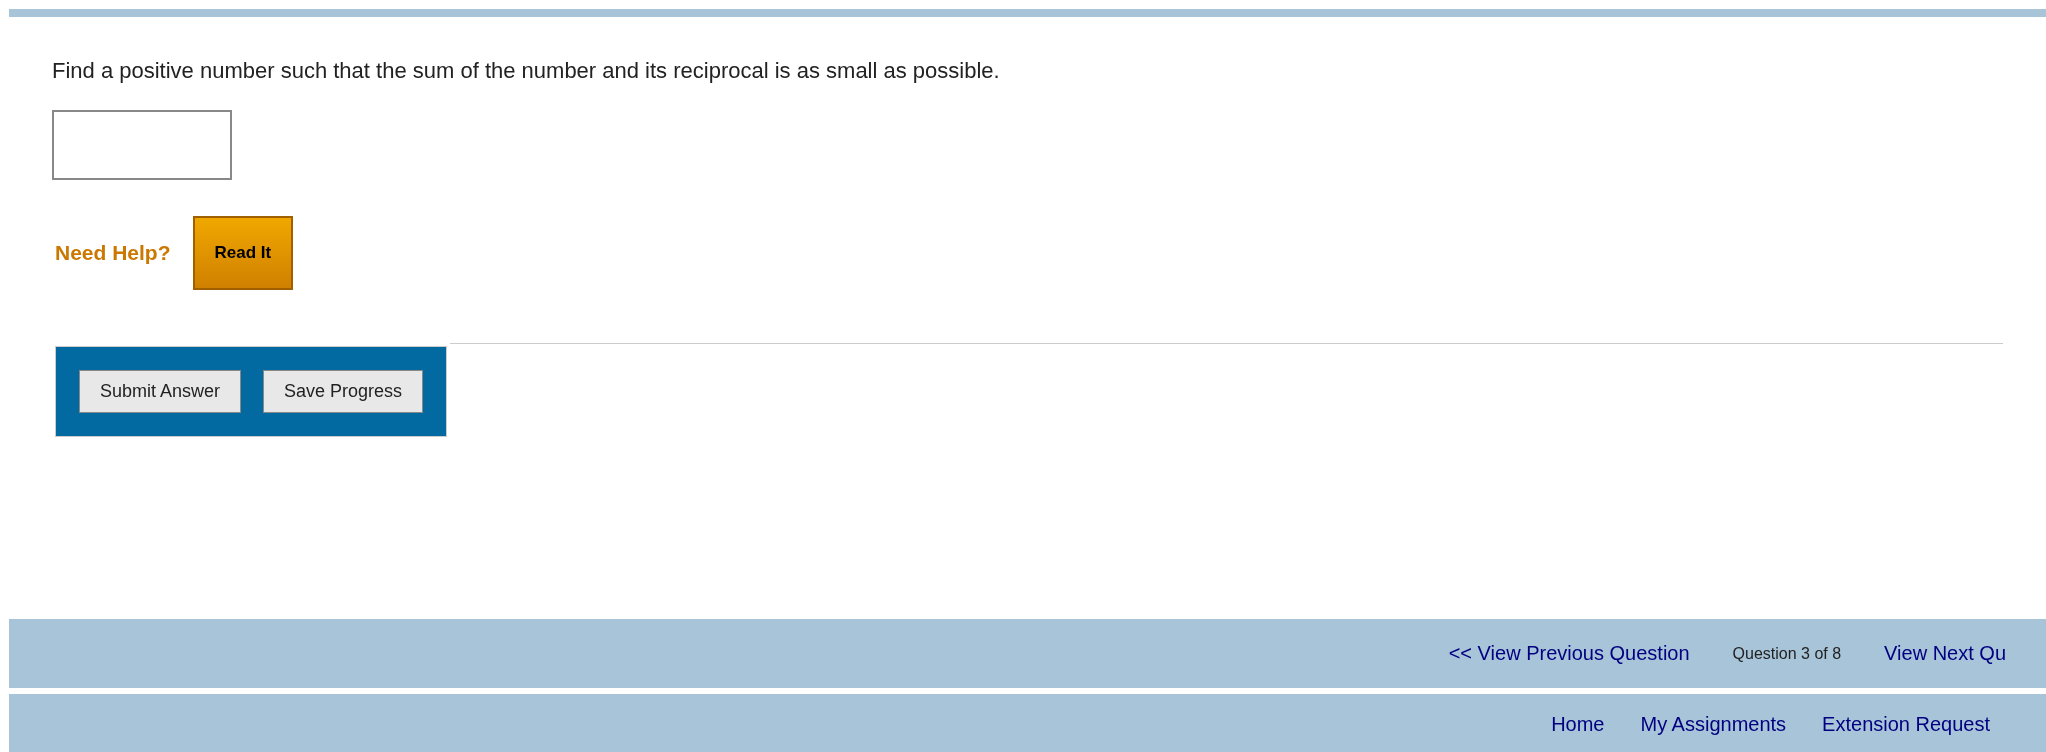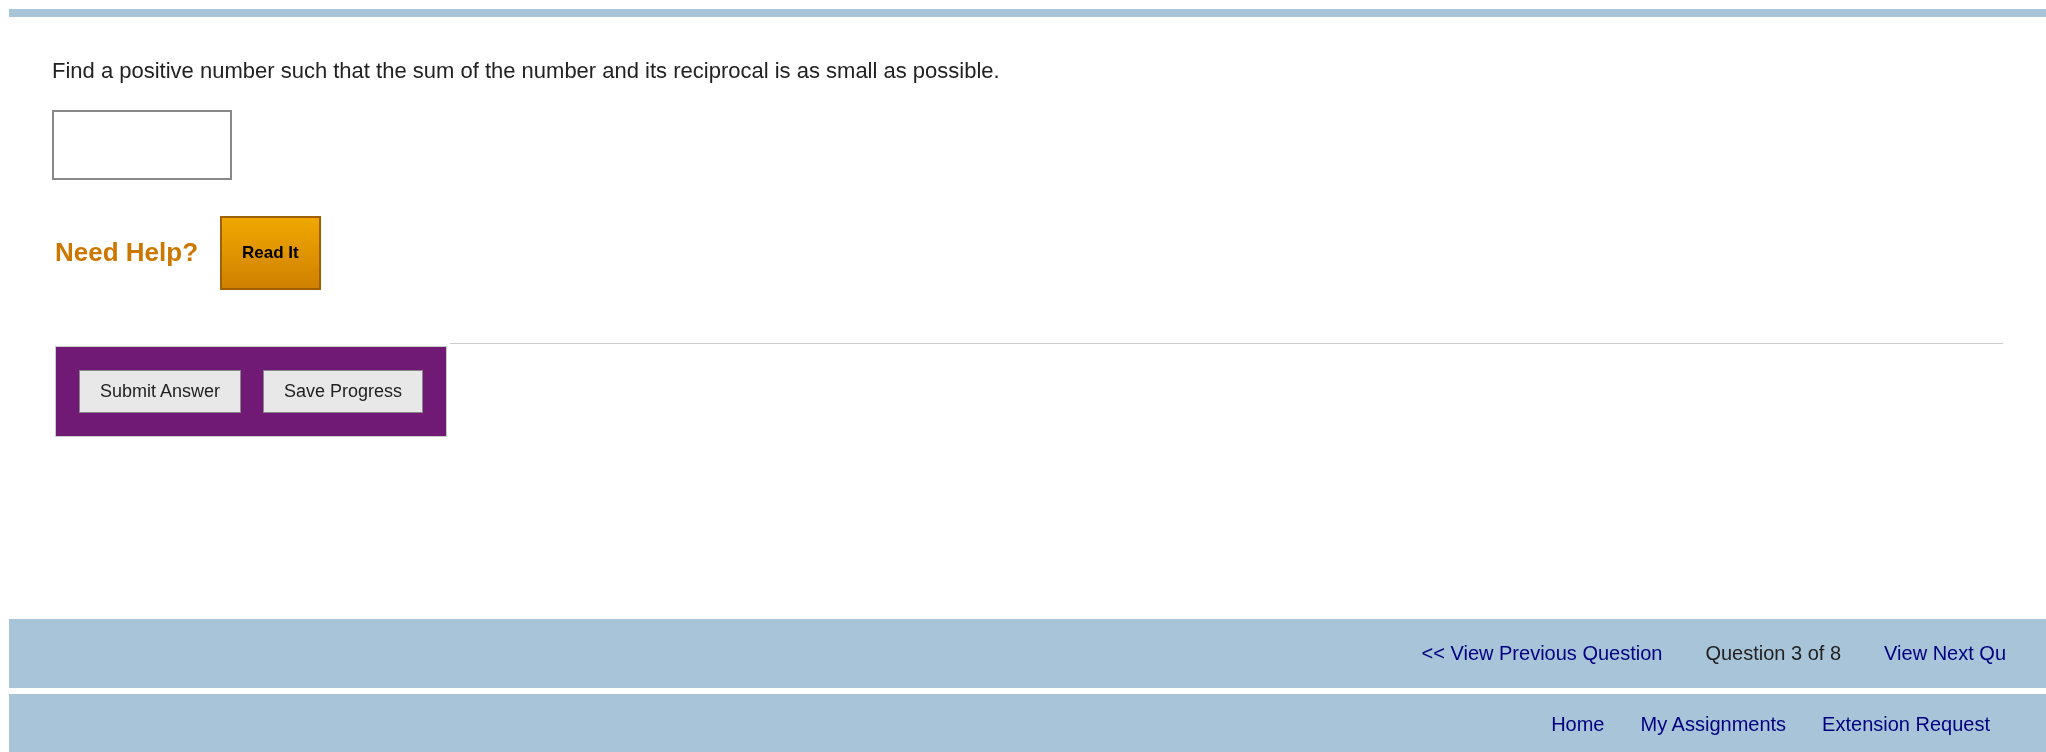--- a/index.html
+++ b/index.html
@@ -48,21 +48,21 @@
     }
 
     .need-help-section {
       display: flex;
       align-items: center;
       gap: 16px;
       margin-bottom: 40px;
     }
 
     .need-help-label {
-      font-size: 26px;
+      font-size: 21px;
       font-weight: bold;
       color: #cc7700;
     }
 
     .help-button {
       background: linear-gradient(to bottom, #f0a800, #d08000);
       border: 2px solid #a06000;
       color: #000000;
       font-size: 17px;
       font-weight: bold;
@@ -70,21 +70,21 @@
       cursor: pointer;
       font-family: Arial, sans-serif;
     }
 
     .action-buttons-container {
       border: 1px solid #cccccc;
       padding: 20px;
       display: flex;
       gap: 16px;
       align-items: center;
-      background-color: #701a75;
+      background-color: #0369a1;
     }
 
     .action-button {
       background-color: #e8e8e8;
       border: 1px solid #888888;
       color: #222222;
       font-size: 18px;
       padding: 10px 20px;
       cursor: pointer;
       font-family: Arial, sans-serif;
@@ -110,21 +110,21 @@
 
     .nav-link {
       color: #000080;
       font-size: 20px;
       text-decoration: none;
       cursor: pointer;
     }
 
     .question-nav-text {
       color: #222222;
-      font-size: 20px;
+      font-size: 16px;
     }
 
     .footer-bar {
       background-color: #a8c4d8;
       padding: 16px 56px;
       display: flex;
       justify-content: flex-end;
       align-items: center;
       gap: 30px;
       flex-shrink: 0;

